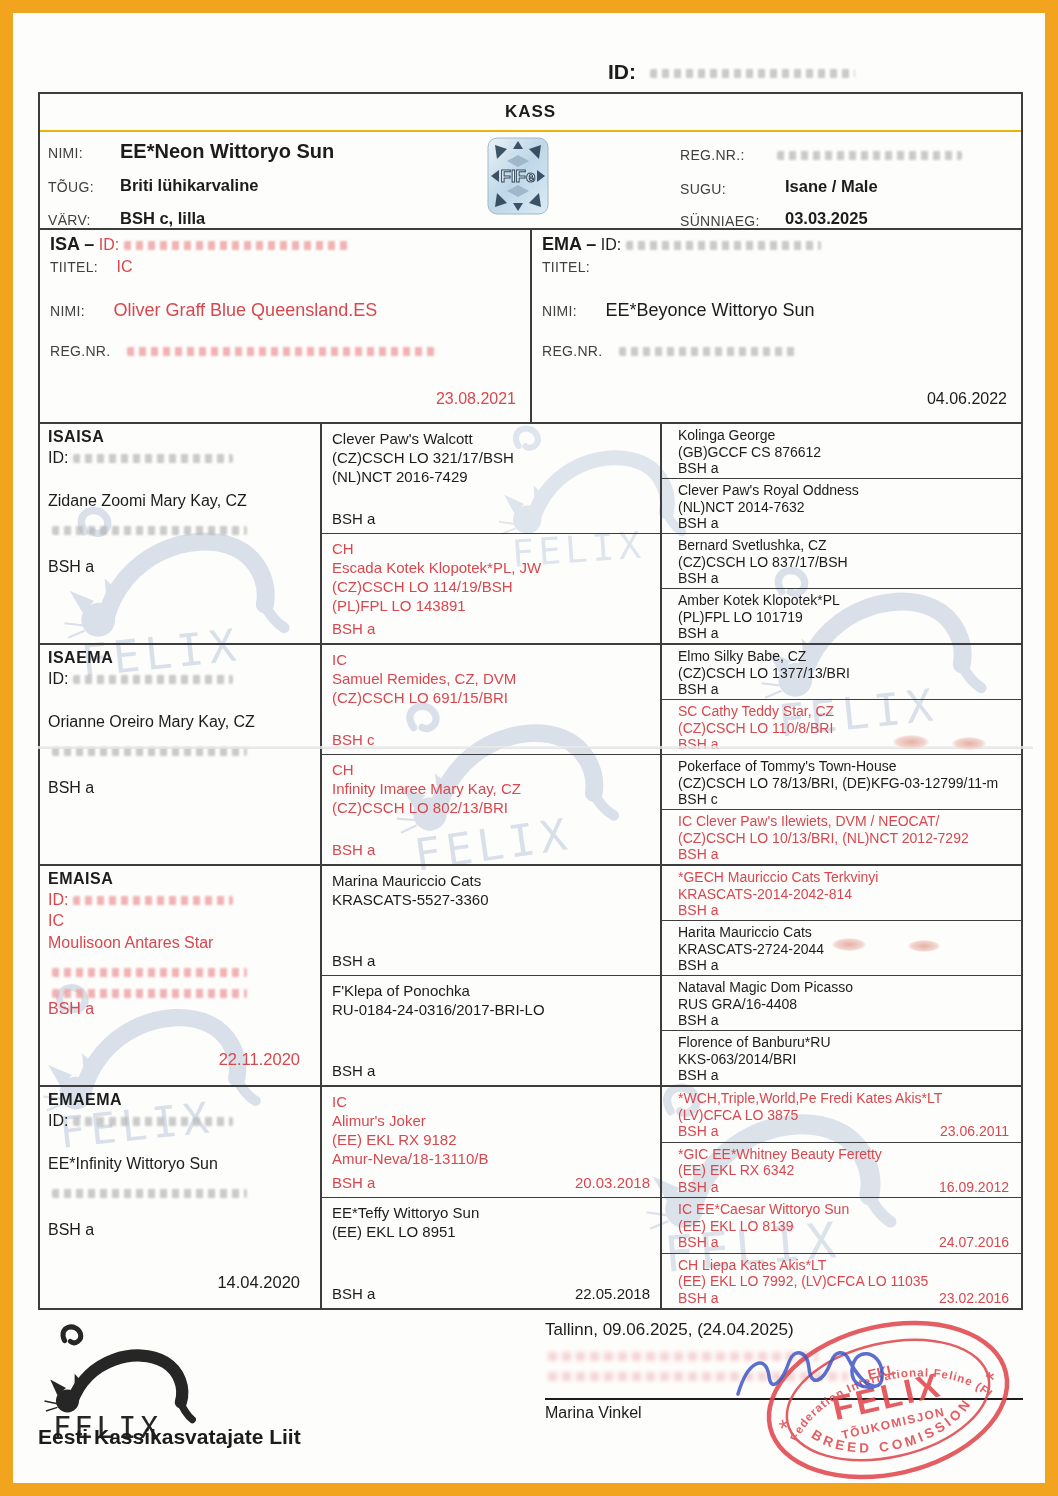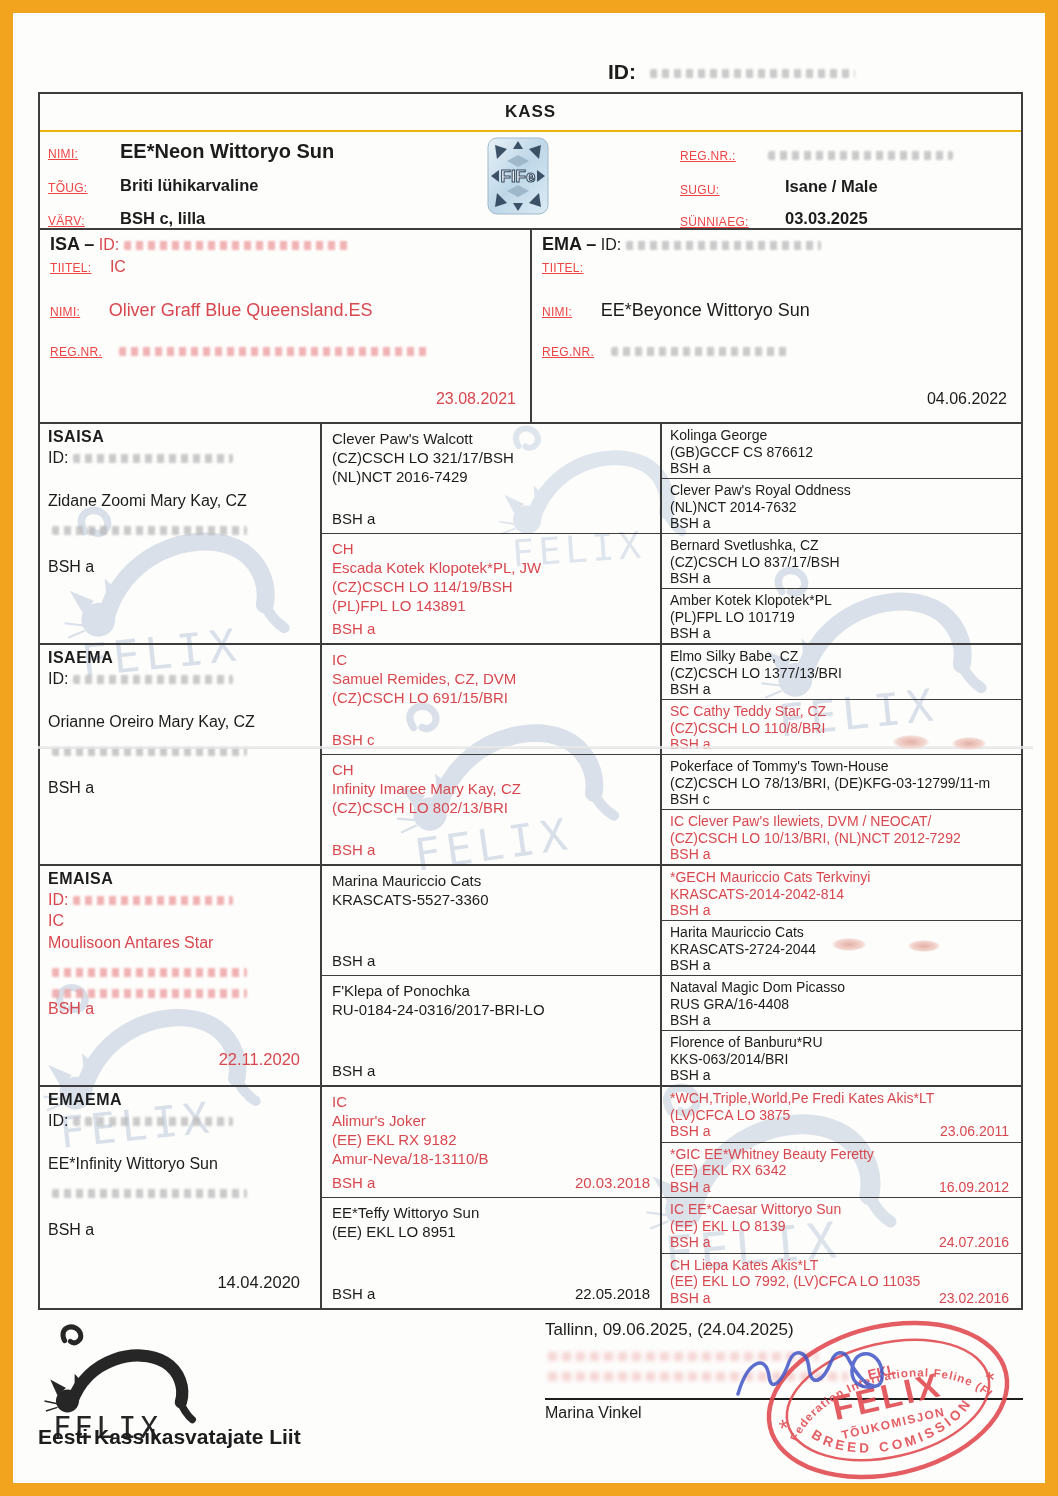--- a/index.html
+++ b/index.html
@@ -18,21 +18,21 @@
 
   
   .top-id { position:absolute; left:608px; top:60px; z-index:6; font-size:21px; font-weight:bold; }
 
   
   .doc { position:absolute; left:38px; top:92px; width:985px; height:1218px;
          border:2px solid #3d3d3d; z-index:2; }
   .kass-row { height:38px; border-bottom:2px solid #eab308; text-align:center;
               font-weight:bold; font-size:17px; line-height:36px; letter-spacing:1px; }
   .head-row { position:relative; height:98px; border-bottom:2px solid #3d3d3d; }
-  .lbl { font-size:12px; color:#ef4444; letter-spacing:.3px;text-decoration:underline; }
+  .lbl { font-size:14px; color:#404040; letter-spacing:.3px; }
   .hrow { position:absolute; white-space:nowrap; }
   .hval { font-weight:bold; font-size:16.5px; }
   .hval.big { font-size:20px; }
 
   .parents-row { display:flex; height:194px; border-bottom:2px solid #3d3d3d; }
   .pbox { position:relative; height:100%; }
   .pbox.isa { width:492px; border-right:2px solid #3d3d3d; }
   .pbox.ema { flex:1; }
   .prow { position:absolute; left:10px; right:10px; white-space:nowrap; }
   .ptitle { font-weight:bold; font-size:18px; }
@@ -50,21 +50,21 @@
   .col1 .r1 { position:absolute; left:12px; top:97px; }
   .col1 .r2 { position:absolute; left:12px; top:118px; }
   .col1 .sec-breed { position:absolute; left:8px; top:134px; }
   .col1 .sec-date { position:absolute; right:20px; bottom:16px; font-size:16.5px; }
   .col2 { display:flex; flex-direction:column; width:340px; border-right:2px solid #3d3d3d; }
   .cell2 { position:relative; height:50%; padding:5px 10px 0 10px; font-size:15px; line-height:19px; }
   .cell2:first-child { border-bottom:1.5px solid #3d3d3d; }
   .cell2 .breed { position:absolute; left:10px; bottom:5px; }
   .cell2 .cdate { position:absolute; right:10px; bottom:5px; }
   .col3 { flex:1; display:flex; flex-direction:column; }
-  .cell3 { position:relative; flex:1; padding:3px 8px 0 8px; font-size:14px; line-height:16.5px;
+  .cell3 { position:relative; flex:1; padding:3px 8px 0 16px; font-size:14px; line-height:16.5px;
            border-bottom:1.5px solid #3d3d3d; }
   .cell3:last-child { border-bottom:none; }
   .c3bottom { display:flex; justify-content:space-between; padding-right:4px; }
 
   
   .footer-logo { position:absolute; left:42px; top:1322px; color:#262626; z-index:6; }
   .org-name { position:absolute; left:38px; top:1425px; font-weight:bold; font-size:21px; z-index:6; }
   .issued { position:absolute; left:545px; top:1320px; font-size:17px; z-index:6; }
   .sig-line { position:absolute; left:545px; top:1398px; width:478px; height:2px; background:#1d1d1d; z-index:6; }
   .signer { position:absolute; left:545px; top:1404px; font-size:16px; z-index:7; }

